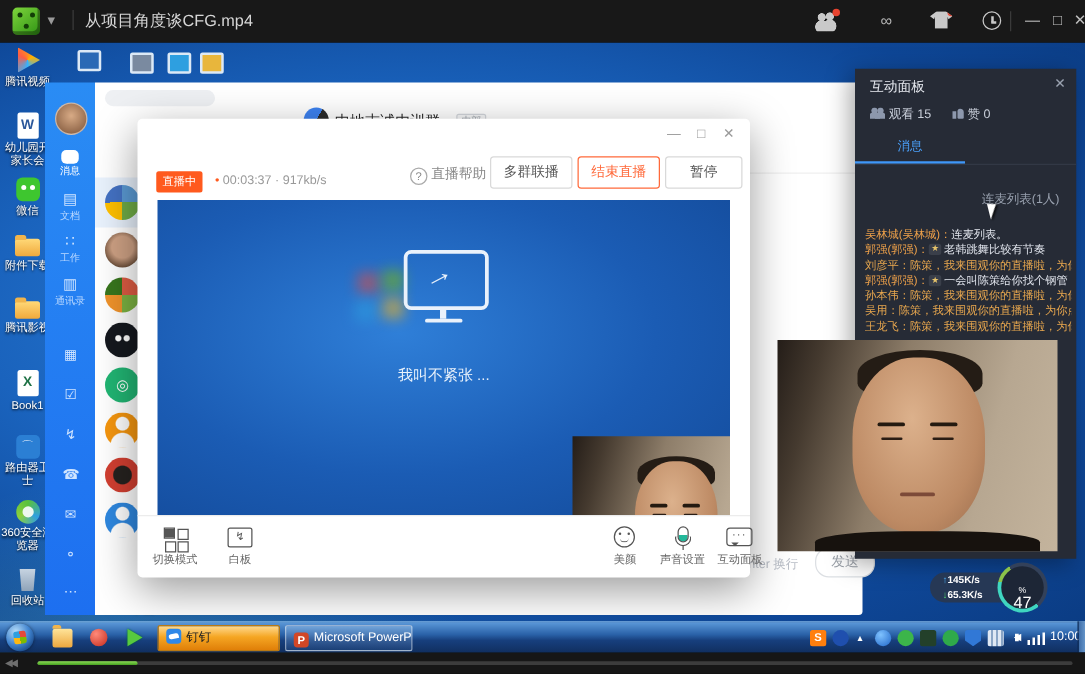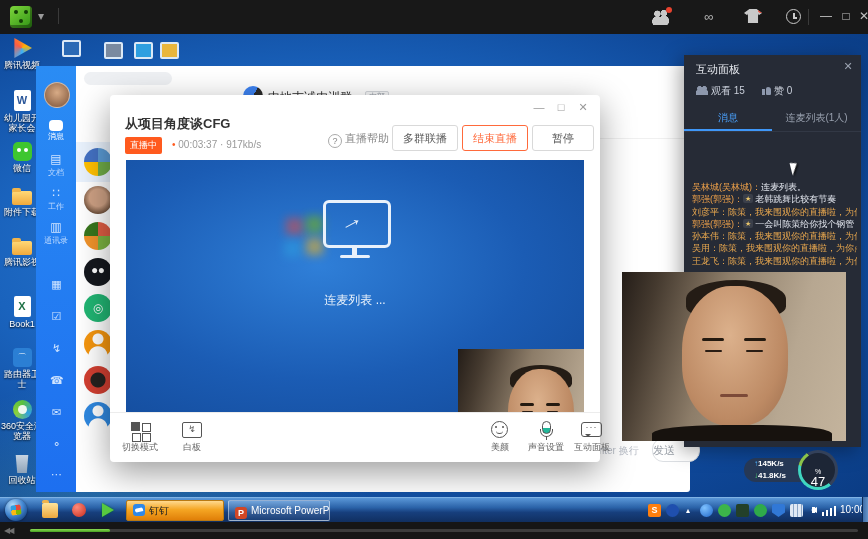--- a/index.html
+++ b/index.html
@@ -76,21 +76,21 @@
   .cav.grid1{background:conic-gradient(#5b9bd5 0 25%,#70ad47 0 50%,#ffc000 0 75%,#4472c4 0);}
   .cav.photo{background:radial-gradient(circle at 50% 42%,#cea184 0 40%,#6d4f3a 75%,#3c2c20);}
   .cav.grid2{background:conic-gradient(#e05d44 0 25%,#7cb342 0 50%,#f0932b 0 75%,#38761d 0);}
   .cav.masc{background:radial-gradient(circle at 38% 45%,#fff 0 2px,transparent 3px),radial-gradient(circle at 62% 45%,#fff 0 2px,transparent 3px),#15181e;}
   .cav.grn{background:#21b573;color:#fff;font-size:12px;text-align:center;line-height:28px;}
   .cav.org{background:radial-gradient(circle at 50% 32%,#fff 0 5px,transparent 6px),radial-gradient(circle at 50% 92%,#fff 0 9px,transparent 10px),#f5960f;}
   .cav.red{background:radial-gradient(circle at 50% 50%,#26221f 0 7px,transparent 8px),#d23f31;}
   .cav.blu{background:radial-gradient(circle at 50% 32%,#fff 0 5px,transparent 6px),radial-gradient(circle at 50% 92%,#fff 0 9px,transparent 10px),#2f88e0;}
   #sendhint{left:592px;top:410px;z-index:2;color:#b9bec7;font-size:10px;}
   #sendbtn{left:652px;top:404px;width:46px;height:22px;border:1px solid #dcdfe3;border-radius:11px;z-index:2;
-    color:#9aa0a8;font-size:11px;text-align:left;line-height:22px;background:#fff;}
+    color:#9aa0a8;font-size:11px;text-align:center;line-height:22px;background:#fff;}
 
   
   #live{left:110px;top:61px;width:490px;height:367px;background:#fff;border-radius:4px;z-index:3;
     box-shadow:0 10px 34px rgba(0,0,0,.4);}
   .lwc{top:4px;width:18px;height:16px;color:#9a9a9a;font-size:11px;text-align:center;line-height:16px;}
   #ltitle{left:15px;top:20px;font-size:13px;font-weight:bold;color:#333;}
   #lbadge{left:15px;top:42px;background:#ff5a1e;color:#fff;font-size:9px;padding:2px 5px;border-radius:2px;}
   #lmeta{left:62px;top:44px;color:#999;font-size:10px;}
   #lmeta b{color:#ff5a1e;font-weight:normal;}
   #lhelp{left:218px;top:36px;color:#888;font-size:11px;}
@@ -220,20 +220,21 @@
 </style>
 </head>
 <body>
 
 <div class="abs" id="titlebar">
   <div class="abs" id="tb-logo">
       <i></i>
     </div>
   <div class="abs" id="tb-caret">▾</div>
   <div class="abs" id="tb-sep"></div>
+  <div class="abs" id="tb-title">从项目角度谈CFG.mp4</div>
   <div class="abs tb-ic ppl-ic" style="left:652px;">
       <span class="reddot"></span>
     </div>
   <div class="abs tb-ic" style="left:700px;color:#b5b5b5;">∞</div>
   <div class="abs tb-ic shirt-ic" style="left:744px;">
       <span class="reddot"></span>
     </div>
   <div class="abs tb-ic clock-ic" style="left:786px;"></div>
   <div class="abs" style="left:808px;top:9px;width:1px;height:16px;background:#3a3a3a;"></div>
   <div class="abs wbtn" style="left:814px;">—</div>
@@ -330,41 +331,40 @@
   <div class="abs cav org" style="top:296px;"></div>
   <div class="abs cav red" style="top:332px;"></div>
   <div class="abs cav blu" style="top:368px;"></div>
   <div class="abs" id="sendhint">Enter 换行</div>
   <div class="abs" id="sendbtn">发送</div>
 
   <div class="abs" id="live">
     <div class="abs lwc" style="right:52px;">—</div>
     <div class="abs lwc" style="right:30px;">□</div>
     <div class="abs lwc" style="right:8px;">✕</div>
-    <div class="abs" id="ltitle">从项目角度谈CFG</div>
     <div class="abs" id="lbadge">直播中</div>
     <div class="abs" id="lmeta"><b>•</b>
       <span>00:03:37</span>
       <span>·</span>
       <span>917kb/s</span>
     </div>
     <div class="abs" id="lhelp"><span class="q">?</span><span>直播帮助</span></div>
     <div class="abs lbtn" style="left:282px;width:64px;text-align:center;">多群联播</div>
     <div class="abs lbtn warn" style="left:352px;width:64px;">结束直播</div>
     <div class="abs lbtn" style="left:422px;width:60px;">暂停</div>
 
     <div class="abs" id="share">
       <div class="flag" style="left:160px;top:58px;background:#e4493b;"></div>
       <div class="flag" style="left:180px;top:56px;background:#7fba00;"></div>
       <div class="flag" style="left:158px;top:80px;background:#2e9fe0;"></div>
       <div class="flag" style="left:180px;top:78px;background:#fdb813;"></div>
       <div class="abs" id="mon">
           <span class="arw">→</span>
         </div>
-      <div class="abs" id="sharetxt">连麦列表 ...</div>
+      <div class="abs" id="sharetxt">我叫不紧张 ...</div>
 
       <div class="abs cam" id="pip">
         <div class="hair" style="left:52px;top:16px;width:62px;height:26px;"></div>
         <div class="head" style="left:50px;top:20px;width:66px;height:92px;"></div>
         <div class="brow" style="left:62px;top:54px;width:14px;"></div>
         <div class="brow" style="left:88px;top:54px;width:14px;"></div>
         <div class="eye" style="left:64px;top:62px;width:11px;"></div>
         <div class="eye" style="left:89px;top:62px;width:11px;"></div>
 
       </div>
@@ -405,21 +405,21 @@
       </div>
     </div>
   </div>
 
   <div class="abs" id="panel">
     <div class="abs" id="p-title">互动面板</div>
     <div class="abs" id="p-close">✕</div>
     <div class="abs pstat" style="left:12px;"><span class="ppl"></span><span>观看</span> <span>15</span></div>
     <div class="abs pstat" style="left:78px;"><span class="thumb"></span><span>赞</span> <span>0</span></div>
     <div class="abs ptab" style="left:0;width:88px;color:#4aa0fb;">消息</div>
-    <div class="abs ptab" style="left:88px;width:89px;color:#98a0ae;">连麦列表(1人)</div>
+    <div class="abs ptab" style="left:88px;width:89px;color:#98a0ae;margin-top:42px;">连麦列表(1人)</div>
     <div class="abs" id="ptab-line"></div>
     <div class="abs" id="ptab-div"></div>
 
     <div class="abs" id="cursor"></div>
 
     <div class="abs" id="msgs">
       <div class="msg"><span class="mn">吴林城(吴林城)：</span><span>连麦列表。</span></div>
       <div class="msg"><span class="mn">郭强(郭强)：</span><span class="mbadge">★</span><span>老韩跳舞比较有节奏</span></div>
       <div class="msg sys"><span class="mn">刘彦平：</span><span>陈策，我来围观你的直播啦，为你点赞！</span></div>
       <div class="msg"><span class="mn">郭强(郭强)：</span><span class="mbadge">★</span><span>一会叫陈策给你找个钢管</span></div>
@@ -435,21 +435,21 @@
     <div class="brow" style="left:80px;top:66px;width:22px;"></div>
     <div class="brow" style="left:122px;top:66px;width:22px;"></div>
     <div class="eye" style="left:83px;top:78px;width:17px;"></div>
     <div class="eye" style="left:124px;top:78px;width:17px;"></div>
     <div class="mouth" style="left:98px;top:122px;width:28px;height:3px;"></div>
     <div class="sh" style="left:30px;bottom:-6px;width:180px;height:22px;"></div>
   </div>
 
   <div class="abs" id="spill">
     <div><span class="up">↑</span><span>145K/s</span></div>
-    <div><span class="dn">↓</span><span>41.8K/s</span></div>
+    <div><span class="dn">↓</span><span>65.3K/s</span></div>
   </div>
   <div class="abs" id="sball">
     <span><span>47</span><b>%</b></span>
   </div>
 
   <div class="abs" id="taskbar">
     <div class="abs" id="orb">
         <i></i>
       </div>
     <div class="abs pin folder" style="left:42px;"></div>

